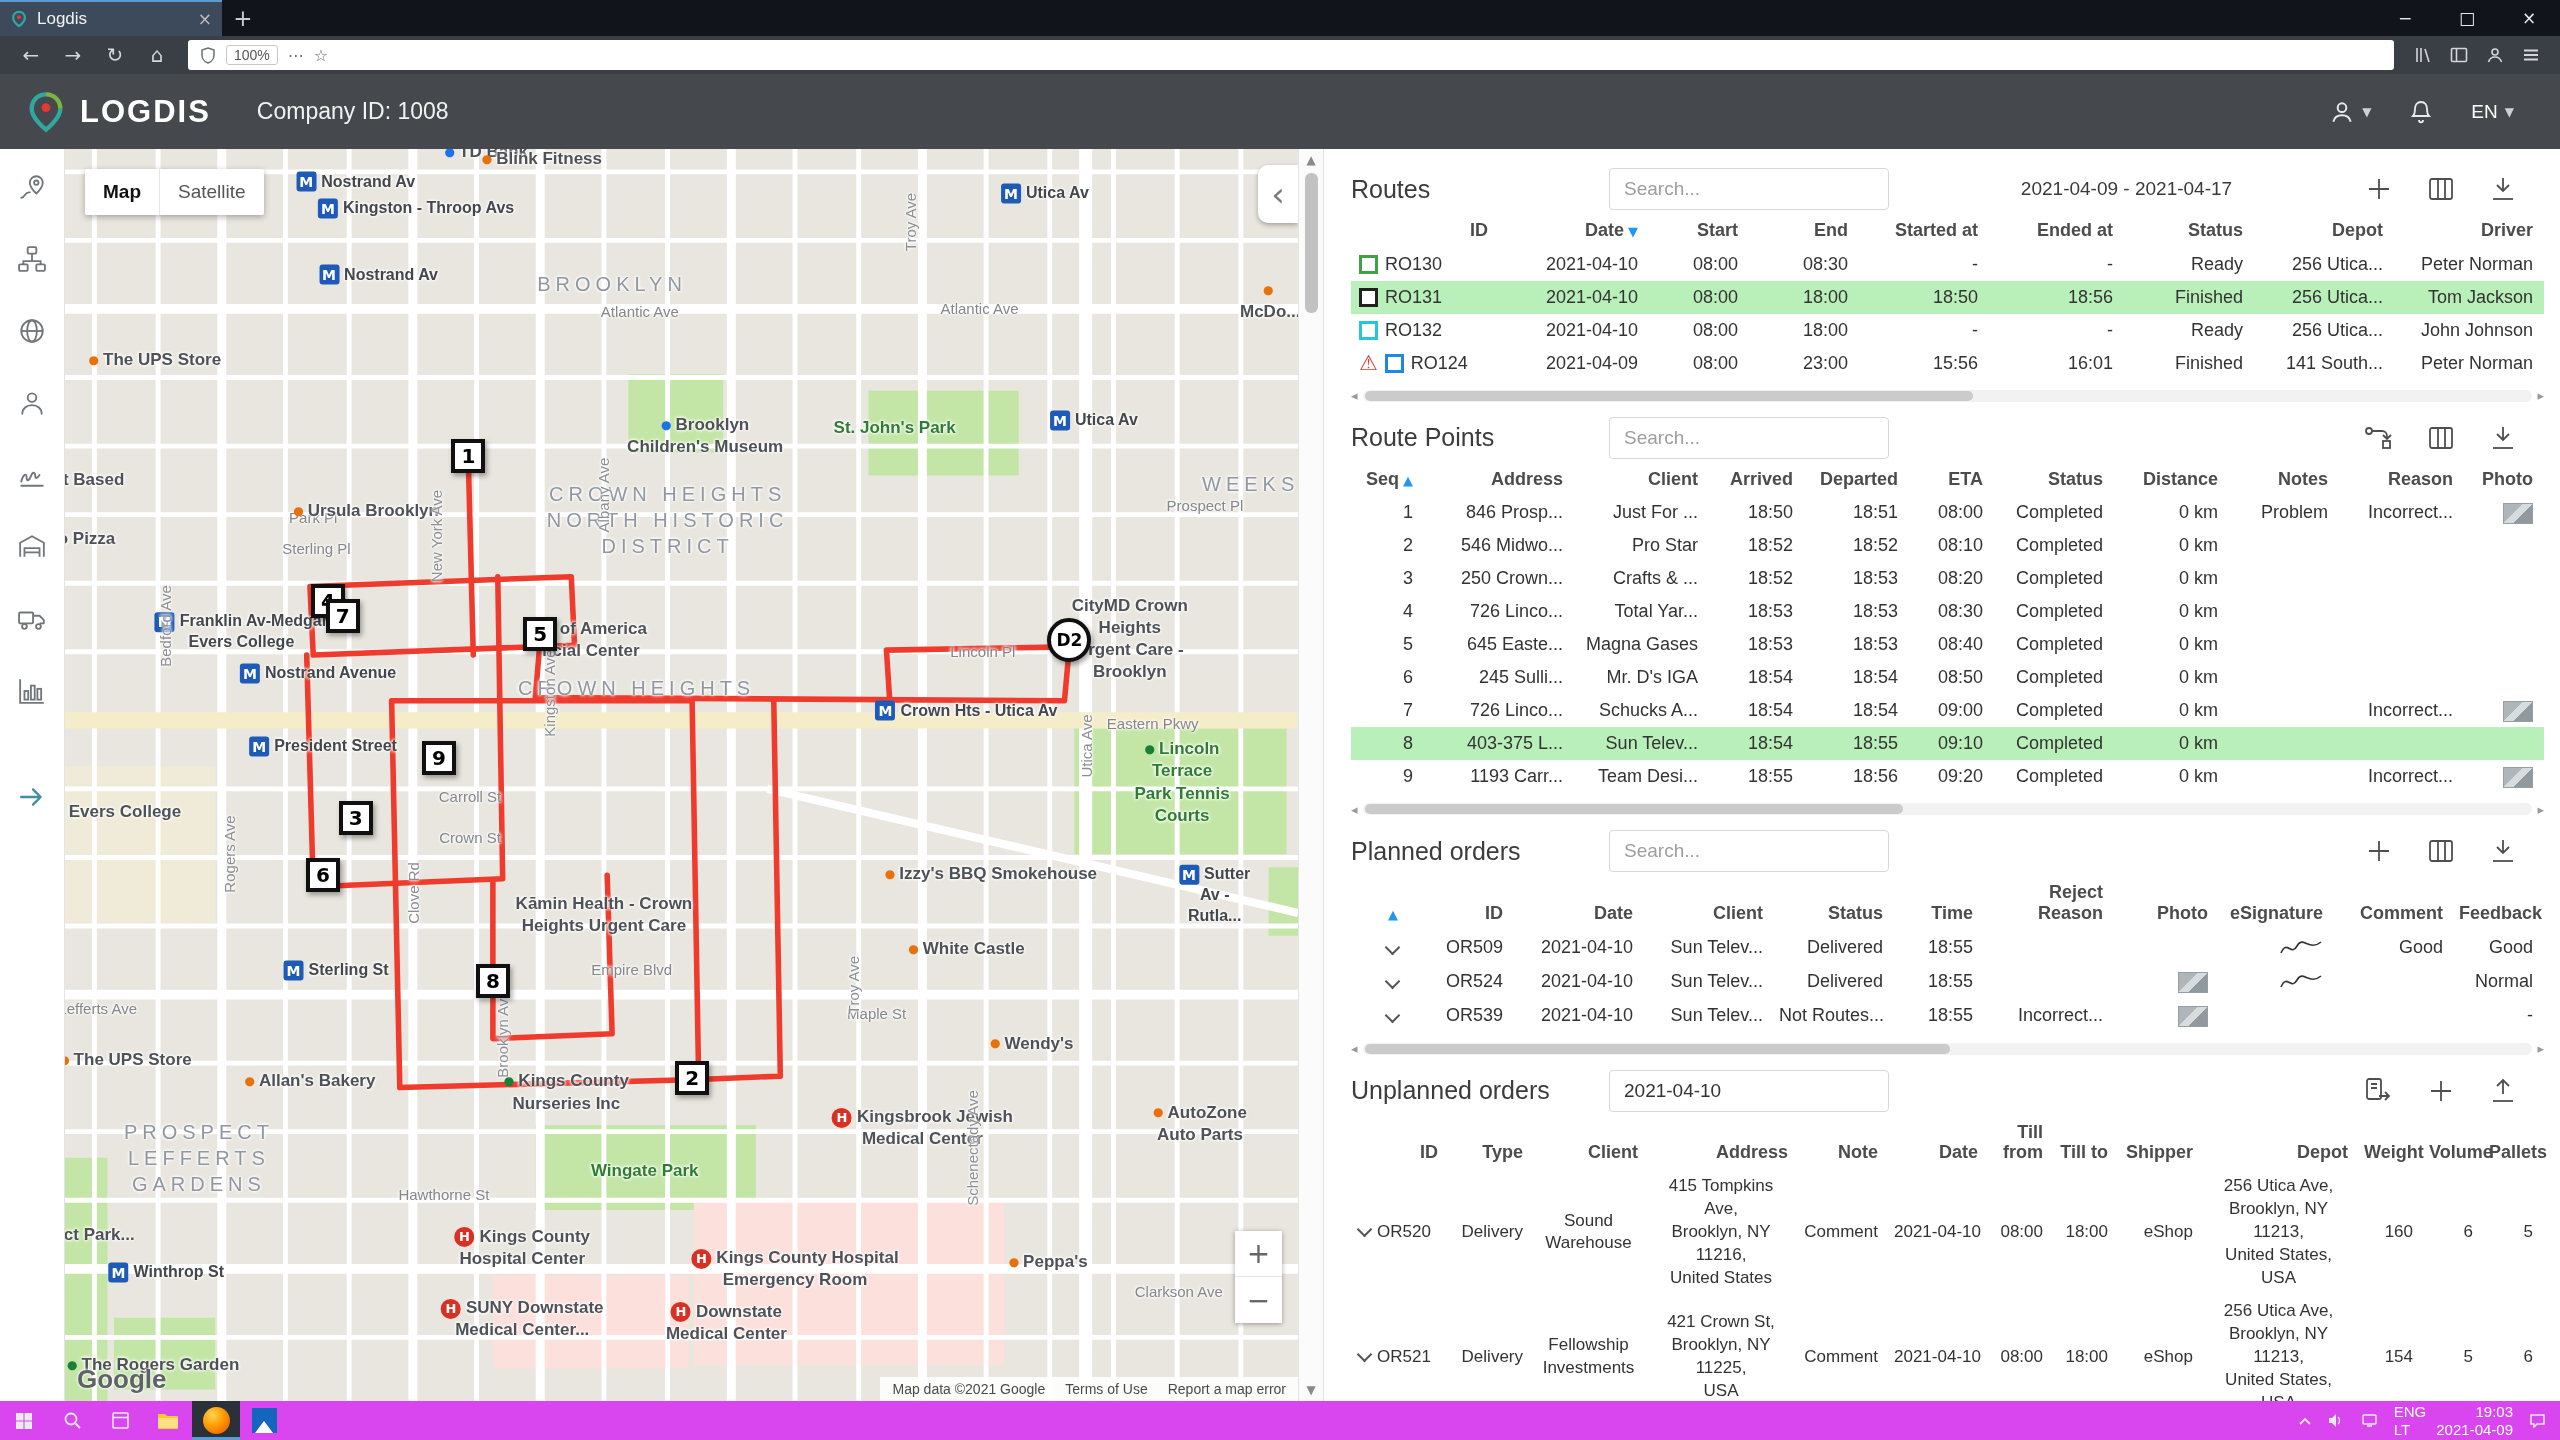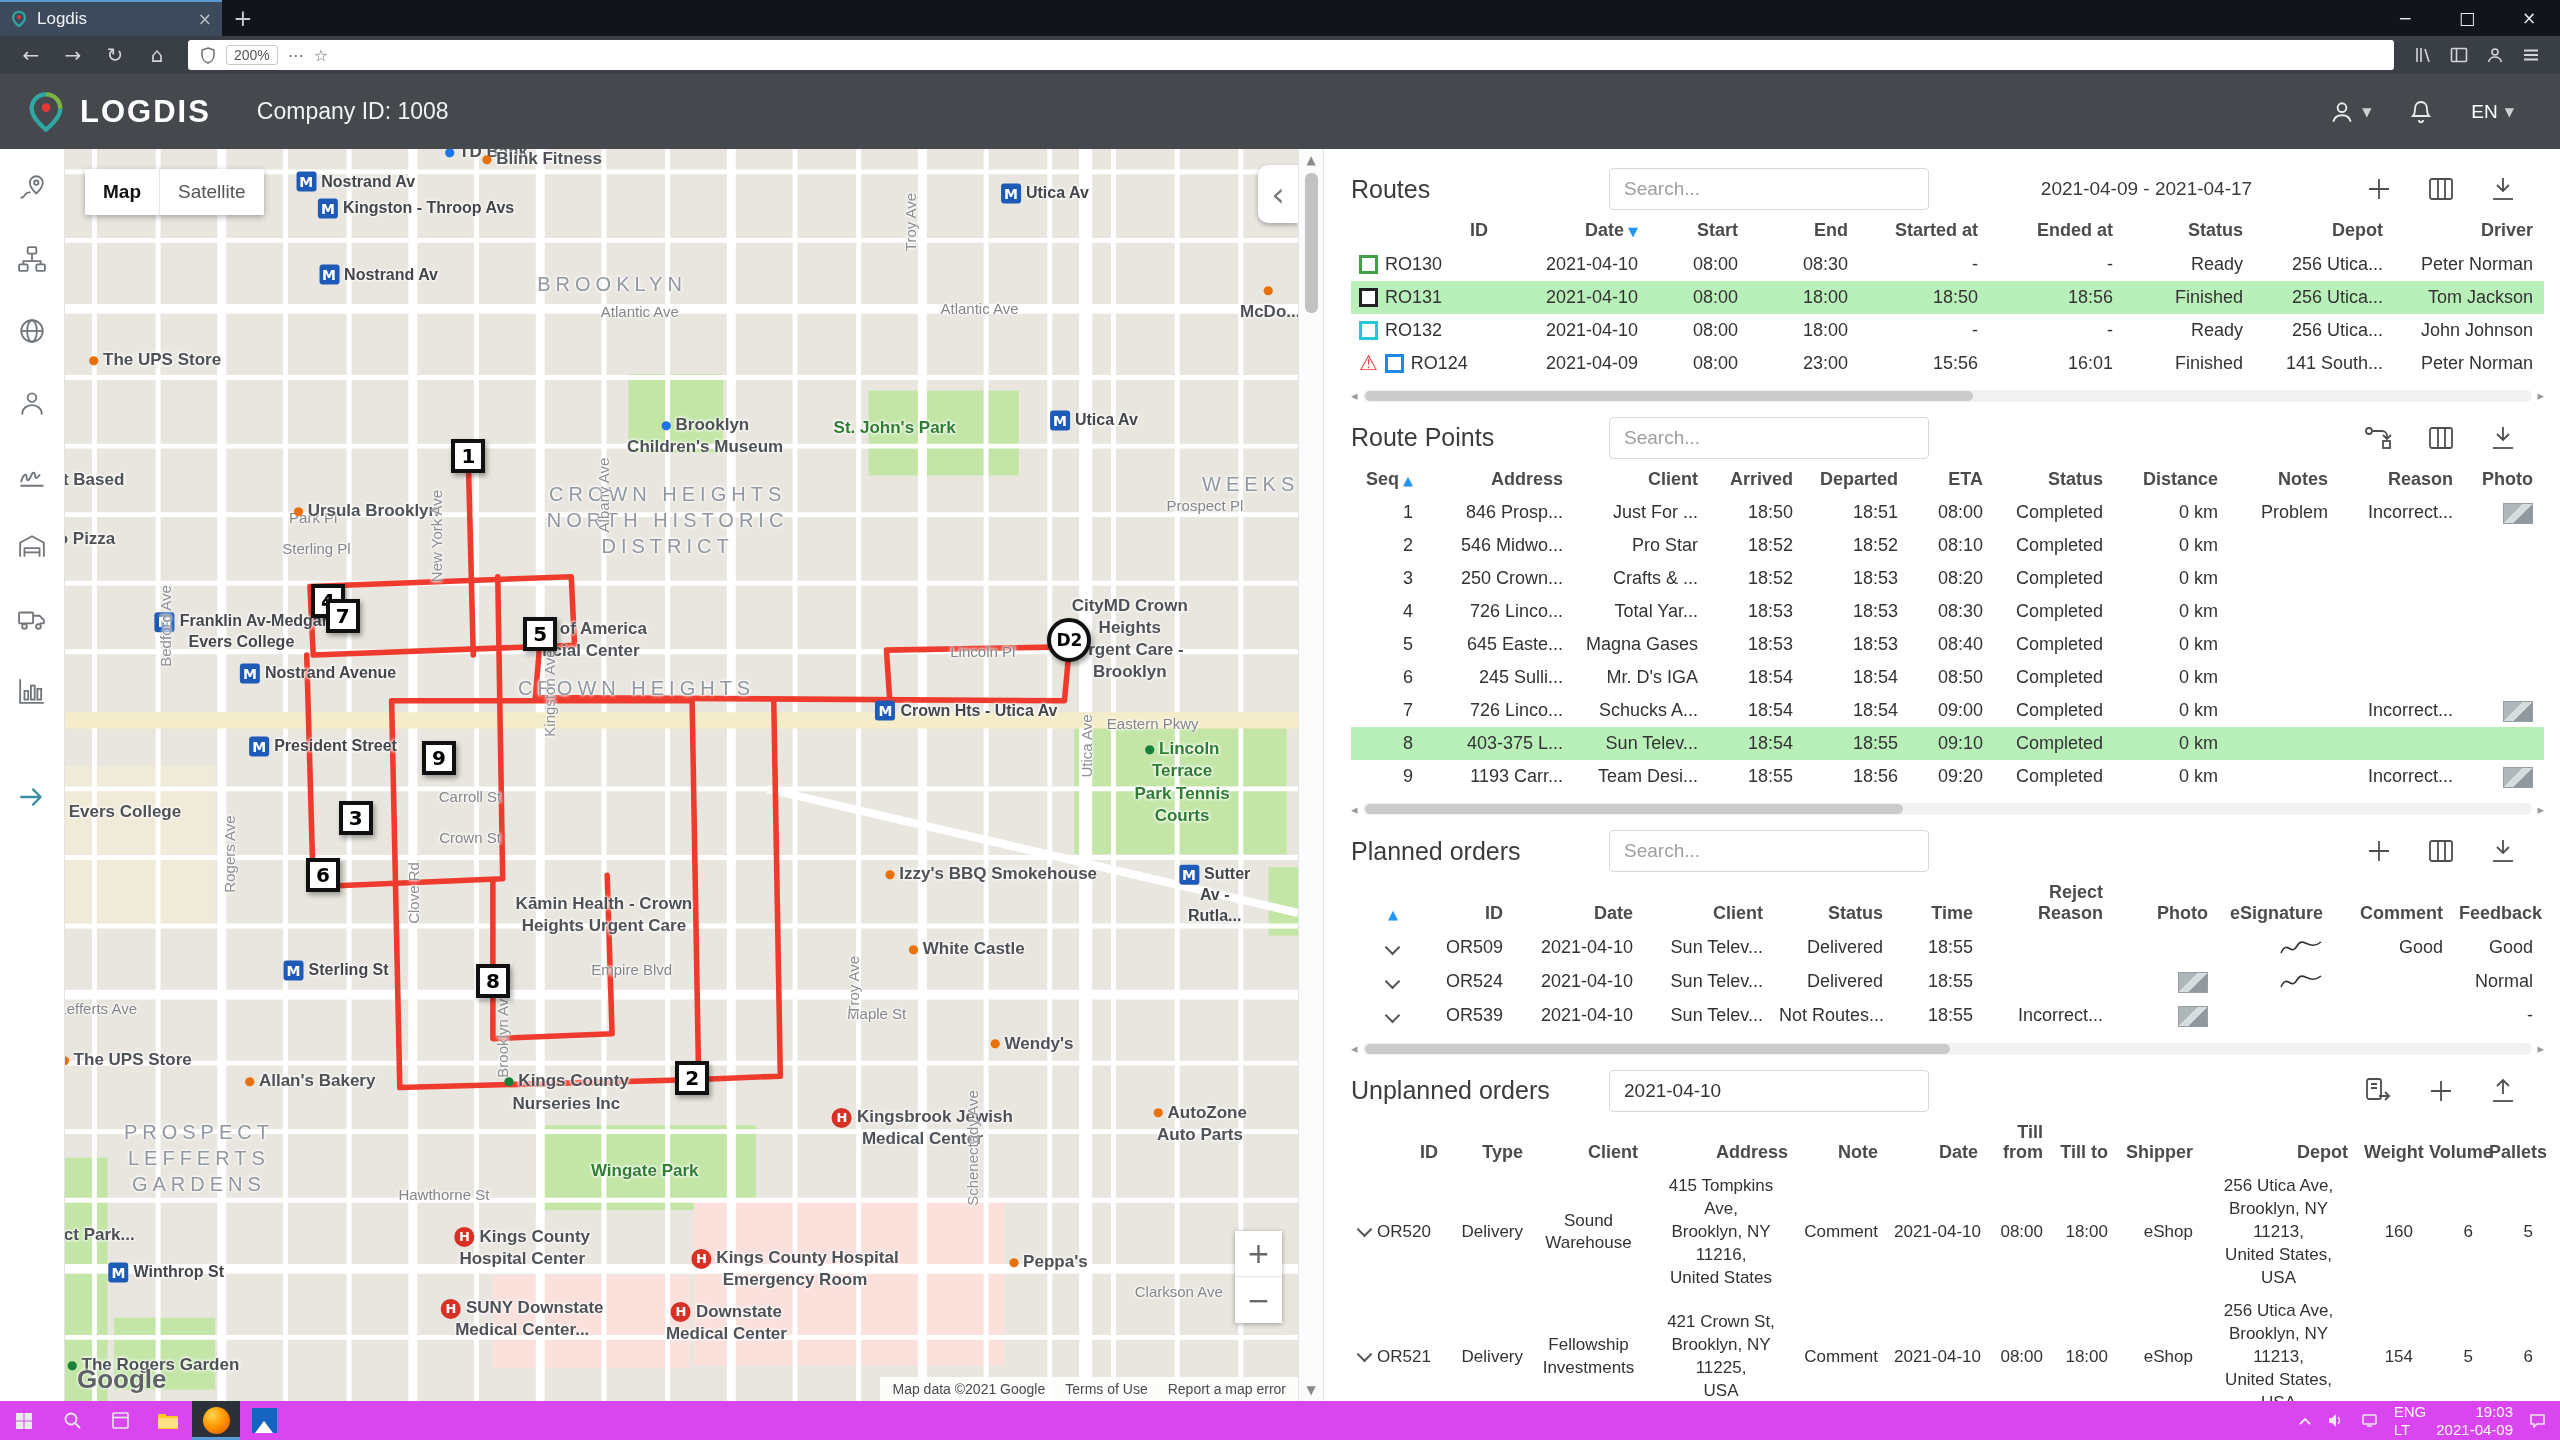--- a/index.html
+++ b/index.html
@@ -77,21 +77,21 @@
 
 .vscroll{position:absolute;left:1298px;top:149px;width:26px;bottom:39px;background:#fbfbfb;border-left:1px solid #e4e4e4;border-right:1px solid #e4e4e4}
 .varrow{position:absolute;left:0;right:0;text-align:center;font-size:12px;color:#8a8a8a;font-family:"DejaVu Sans",sans-serif}
 .vup{top:4px}.vdn{bottom:4px}
 .vthumb{position:absolute;top:24px;left:6px;width:13px;height:140px;background:#c2c2c2;border-radius:6px}
 
 
 .panel{position:absolute;left:1325px;right:0;top:149px;bottom:39px;background:#fff;padding:16px 16px 0 26px;overflow:hidden}
 .sec-ctl{display:flex;align-items:center;height:48px;margin-bottom:7px}
 .sec-title{font-size:25px;color:#3c3c3c;font-weight:400;width:258px;flex:none}
-.search,.dateinput{width:320px;height:42px;border:1px solid #d8d8d8;border-radius:4px;padding:0 14px;font-size:19px;color:#333;font-family:inherit;background:#fff}
+.search,.dateinput{width:280px;height:42px;border:1px solid #d8d8d8;border-radius:4px;padding:0 14px;font-size:19px;color:#333;font-family:inherit;background:#fff}
 .search::placeholder{color:#9e9e9e}
 .daterange{flex:1;text-align:center;font-size:19px;color:#3a3a3a}
 .spacer{flex:1}
 .igroup{display:flex;align-items:center;gap:32px;margin-right:26px}
 .ibtn{background:none;border:none;padding:0;cursor:pointer}
 
 .thead{display:grid;align-items:end;padding-bottom:7px;color:#4c4c4c;font-weight:bold;font-size:18px}
 .th{padding:0 8px;text-align:right;white-space:pre-line;line-height:1.15}
 .sort.asc::after{content:"▲"}
 .sort.desc::after{content:"▼"}
@@ -160,21 +160,21 @@
     <span class="nav-ic dj">←</span>
     <span class="nav-ic dj">→</span>
     <span class="nav-ic dj">↻</span>
     <span class="nav-ic dj">⌂</span>
     <div class="urlbar">
       <span class="urlic">
         <svg width="16" height="17" viewBox="0 0 16 17">
             <path d="M8 1l6 2v5c0 4-3 7-6 8-3-1-6-4-6-8V3z" fill="none" stroke="#6b6f74" stroke-width="1.5"></path>
           </svg>
       </span>
-      <span class="zoombadge">200%</span>
+      <span class="zoombadge">100%</span>
       <span class="urlic dj">⋯</span>
       <span class="urlic dj">☆</span>
     </div>
     <div class="nav-right">
       <span>
           <svg width="18" height="18" viewBox="0 0 18 18" stroke="#d3d6da" stroke-width="1.6" fill="none">
             <path d="M3 2v14M7 2v14M11 3l4 13"></path>
           </svg>
         </span>
       <span>

